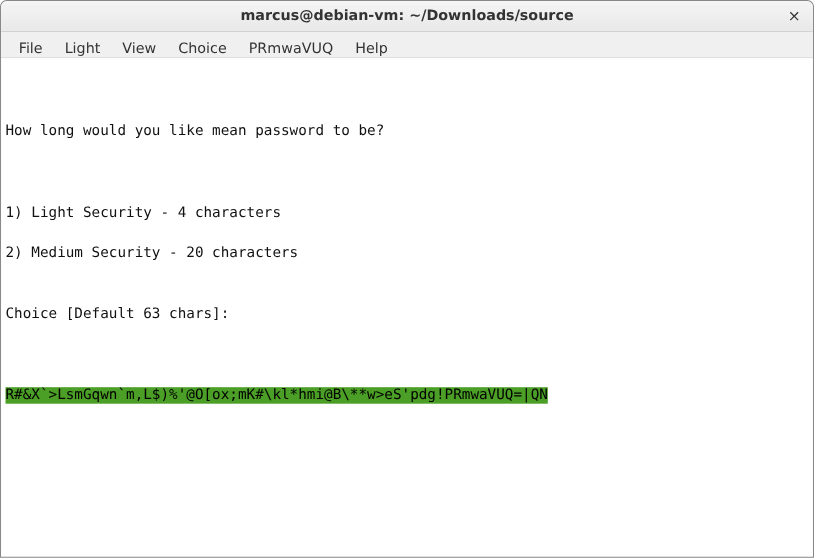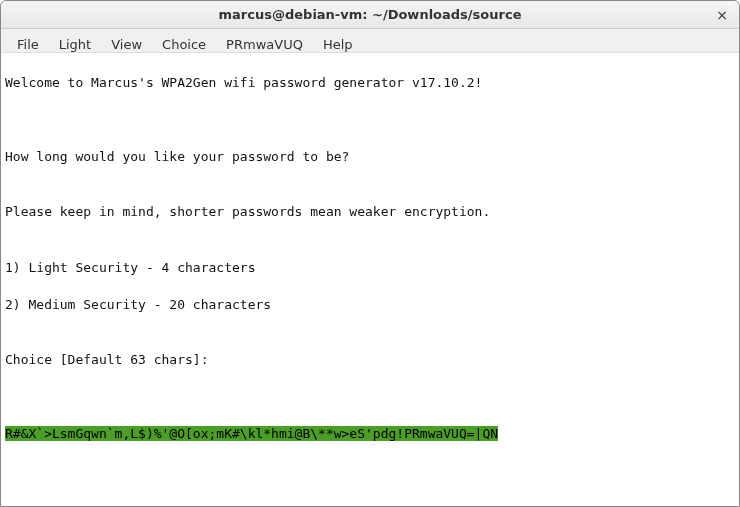--- a/index.html
+++ b/index.html
@@ -80,26 +80,24 @@
 <div class="menubar">
   <span class="menu-item">File</span>
   <span class="menu-item">Light</span>
   <span class="menu-item">View</span>
   <span class="menu-item">Choice</span>
   <span class="menu-item">PRmwaVUQ</span>
   <span class="menu-item">Help</span>
 </div>
 
 <div class="terminal">
-<div class="term-line">Welcome to Marcus's WPA2Gen wifi password generator v17.10.2!</div>
 <div class="term-line"></div>
 <div class="term-line"></div>
-<div class="term-line">How long would you like your password to be?</div>
+<div class="term-line">How long would you like mean password to be?</div>
 <div class="term-line"></div>
-<div class="term-line">Please keep in mind, shorter passwords mean weaker encryption.</div>
 <div class="term-line"></div>
 <div class="term-line">1) Light Security - 4 characters</div>
 <div class="term-line">2) Medium Security - 20 characters</div>
 <div class="term-line"></div>
 <div class="term-line">Choice [Default 63 chars]:</div>
 <div class="term-line"></div>
 <div class="term-line"></div>
 <div class="term-line"><span class="highlight">R#&amp;X`&gt;LsmGqwn`m,L$)%'@O[ox;mK#\kl*hmi@B\**w&gt;eS'pdg!PRmwaVUQ=|QN</span></div>
 <div class="term-line"></div>
 

